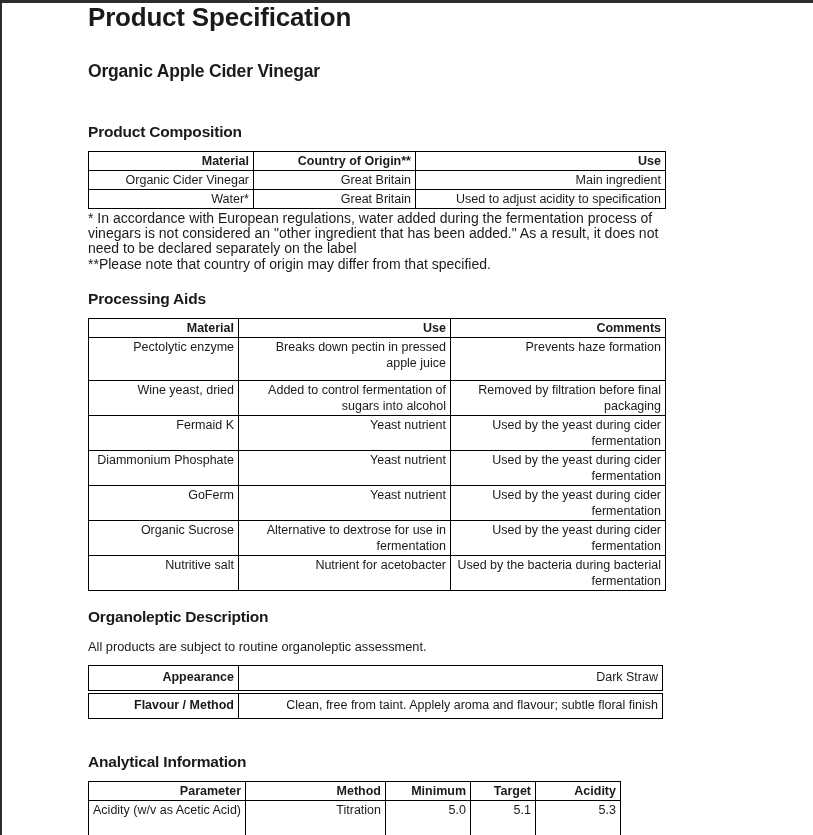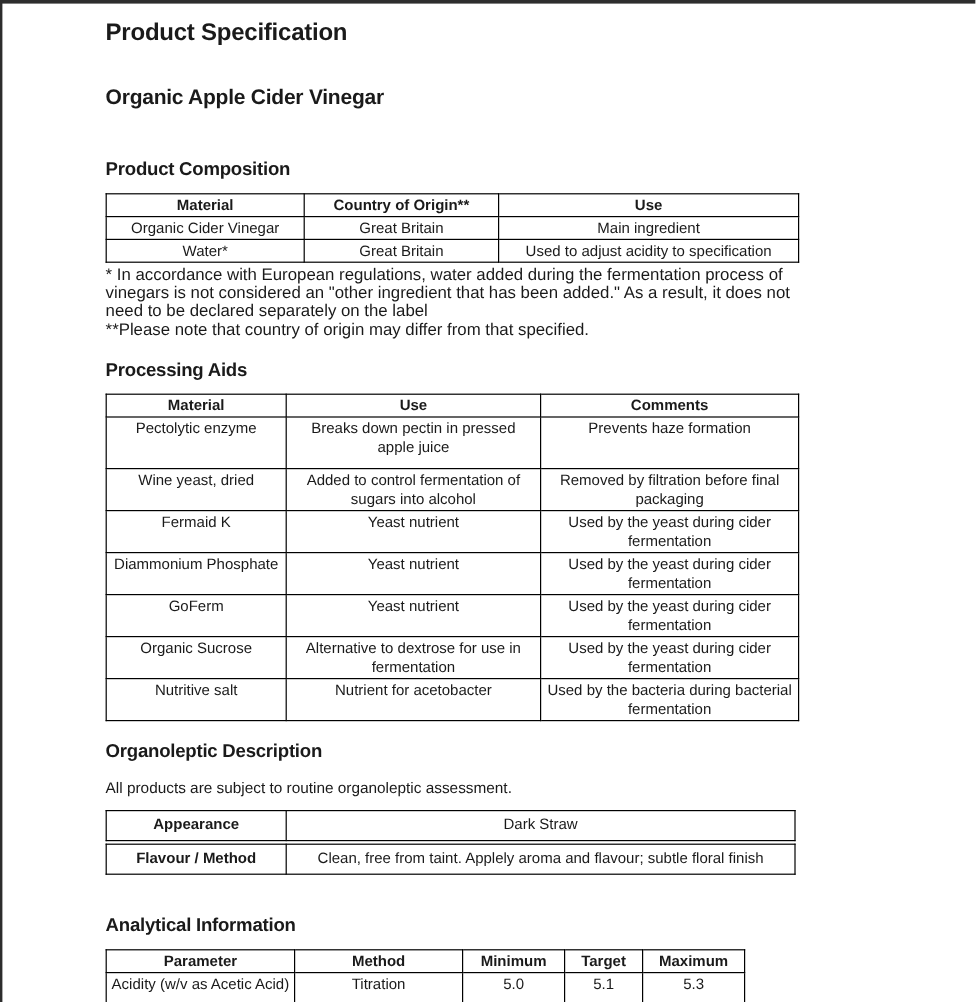--- a/index.html
+++ b/index.html
@@ -18,22 +18,22 @@
   .page-edge-left {
     position: absolute; top: 0; left: 0;
     width: 2px; height: 835px; background: #2d2d2d;
   }
   .content {
     position: absolute;
     left: 88px; top: 3px;
     width: 595px;
   }
   h1.doc-title {
-    font-size: 20px; font-weight: bold;
-    line-height: 24px; margin-top: 12px;
+    font-size: 26px; font-weight: bold;
+    line-height: 24px; margin-top: 2px;
     letter-spacing: -0.2px;
   }
   h2.product-name {
     font-size: 17.5px; font-weight: bold;
     line-height: 22px; margin-top: 31px;
     letter-spacing: -0.2px;
   }
   h3.section-heading {
     font-size: 15.5px; font-weight: bold;
     line-height: 19px;
@@ -49,21 +49,21 @@
     table-layout: fixed;
     margin-top: 10px;
   }
   td, th {
     border: 1px solid #000;
     font-size: 12.5px;
     line-height: 16px;
     padding: 1px 4px;
     vertical-align: top;
     font-weight: normal;
-    text-align: center;
+    text-align: right;
     overflow: hidden;
   }
   th { font-weight: bold; }
   .ac { }
 
   
   table.comp { width: 577px; }
   table.comp col.c0 { width: 165px; }
   table.comp col.c1 { width: 162px; }
   table.comp col.c2 { width: 250px; }
@@ -233,21 +233,21 @@
         <col class="c2">
         <col class="c3">
         <col class="c4">
       </colgroup>
     <tbody>
         <tr class="hdr">
       <th>Parameter</th>
       <th>Method</th>
       <th class="ac">Minimum</th>
       <th class="ac">Target</th>
-      <th class="ac">Maximum</th>
+      <th class="ac">Acidity</th>
     </tr>
     <tr class="dat">
       <td>Acidity (w/v as Acetic Acid)</td>
       <td>Titration</td>
       <td class="ac">5.0</td>
       <td class="ac">5.1</td>
       <td class="ac">5.3</td>
     </tr>
   </tbody>
     </table>

